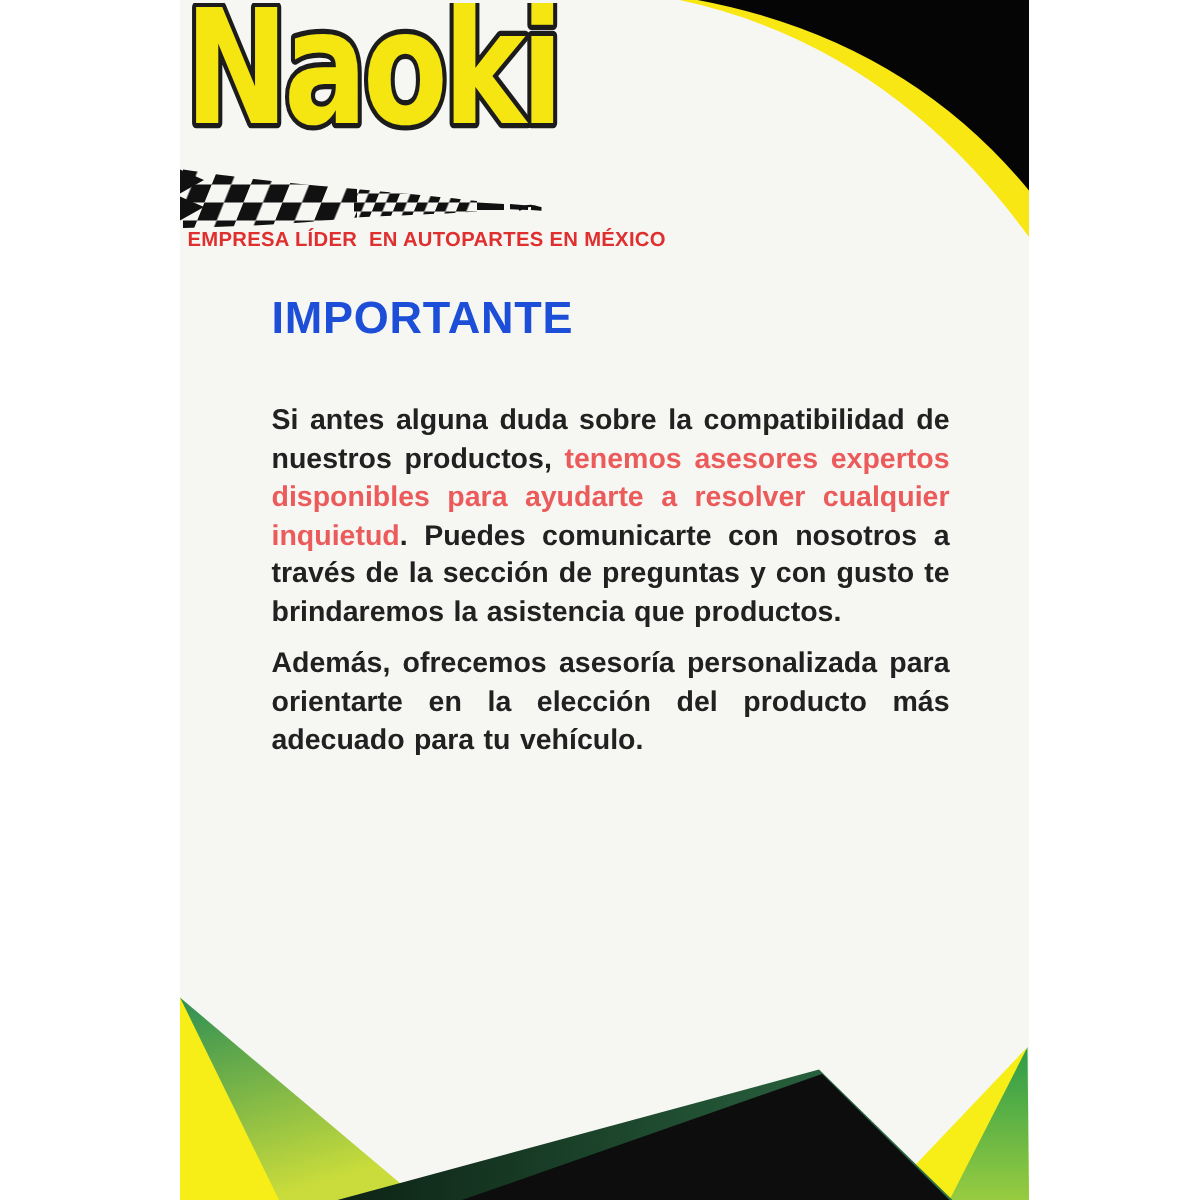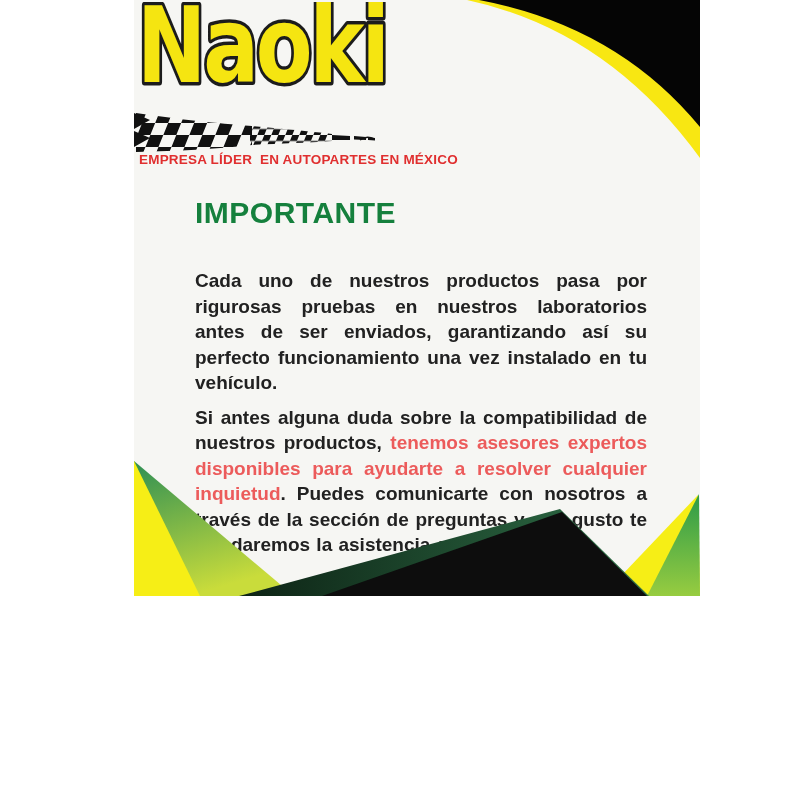--- a/index.html
+++ b/index.html
@@ -1,34 +1,34 @@
 <!DOCTYPE html>
 <html><head>
 <meta charset="utf-8">
 <style>
   html,body{margin:0;padding:0;}
   body{width:800px;height:800px;background:#ffffff;font-family:"Liberation Sans",sans-serif;}
   .canvas{position:relative;width:800px;height:800px;background:#ffffff;overflow:hidden;}
-  .page{position:absolute;left:134px;top:0;width:566px;height:596px;background:#f6f6f3;}
+  .page{position:absolute;left:120px;top:0;width:566px;height:800px;background:#f6f6f3;}
 
   
   .corner-svg{position:absolute;top:0;right:0;width:566px;height:175px;display:block;pointer-events:none;}
 
   
   .logo-svg{position:absolute;left:0px;top:2px;width:252px;height:92px;display:block;}
   .brand-subtitle{position:absolute;left:4px;top:93px;font-size:16px;font-weight:bold;
     letter-spacing:3.2px;color:#161616;white-space:pre;}
   .flag-svg{position:absolute;left:0px;top:111px;width:242px;height:44px;display:block;}
   .brand-tagline{position:absolute;left:5px;top:152px;font-size:13.5px;font-weight:bold;
     letter-spacing:0.2px;color:#e02f2f;white-space:pre;}
 
   
   .content{position:absolute;left:61px;top:198px;width:452px;}
   .content h1{margin:0 0 40px 0;font-size:30px;line-height:30px;font-weight:bold;
-    letter-spacing:0.5px;color:#15803d;}
+    letter-spacing:0.5px;color:#1d4ed8;}
   .content p{margin:0 0 9px 0;font-size:19px;line-height:25.5px;font-weight:bold;
     color:#212121;text-align:justify;word-spacing:1px;}
   .content p span.hl{color:#ec5b5b;}
 
   
   .bottom-svg{position:absolute;left:0;bottom:0;width:566px;height:145px;display:block;pointer-events:none;}
 </style>
 </head>
 <body>
 
@@ -60,22 +60,22 @@
       <path d="M2,2 C50,9 80,12 118,15 L118,34 C80,38 45,40 2,41 Z" fill="url(#chkA)"></path>
       <path d="M116,15 C150,18 172,20 198,23 L198,30 C170,32 145,32.5 116,34 Z" fill="url(#chkB)"></path>
       <path d="M198,24 L216,25 L216,29 L198,29 Z M220,25 L232,26 L232,29 L220,28.5 Z M234,26 L241,27 L241,29.5 L234,29 Z" fill="#111111"></path>
       <path d="M226,29 q7,-5 14,-1" stroke="#111111" stroke-width="1.5" fill="none"></path>
     </svg>
 
     <div class="brand-tagline">EMPRESA LÍDER  EN AUTOPARTES EN MÉXICO</div>
 
     <div class="content">
       <h1>IMPORTANTE</h1>
-      <p>Cada uno de nuestros productos pasa por rigurosas pruebas en nuestros laboratorios antes de ser enviados, garantizando así su perfecto funcionamiento una vez instalado en tu vehículo.</p>
       <p><span>Si antes alguna duda sobre la compatibilidad de nuestros productos, </span><span class="hl">tenemos asesores expertos disponibles para ayudarte a resolver cualquier inquietud</span><span>. Puedes comunicarte con nosotros a través de la sección de preguntas y con gusto te brindaremos la asistencia que productos.</span></p>
+      <p>Además, ofrecemos asesoría personalizada para orientarte en la elección del producto más adecuado para tu vehículo.</p>
     </div>
 
     <svg class="bottom-svg" viewBox="0 0 566 145" preserveAspectRatio="none">
       <defs>
         <linearGradient id="gLeft" x1="0" y1="0" x2="0.35" y2="1">
           <stop offset="0" stop-color="#2e8f54"></stop>
           <stop offset="1" stop-color="#c9dc3b"></stop>
         </linearGradient>
         <linearGradient id="gRidge" x1="0" y1="0" x2="1" y2="0">
           <stop offset="0" stop-color="#0d2315"></stop>

